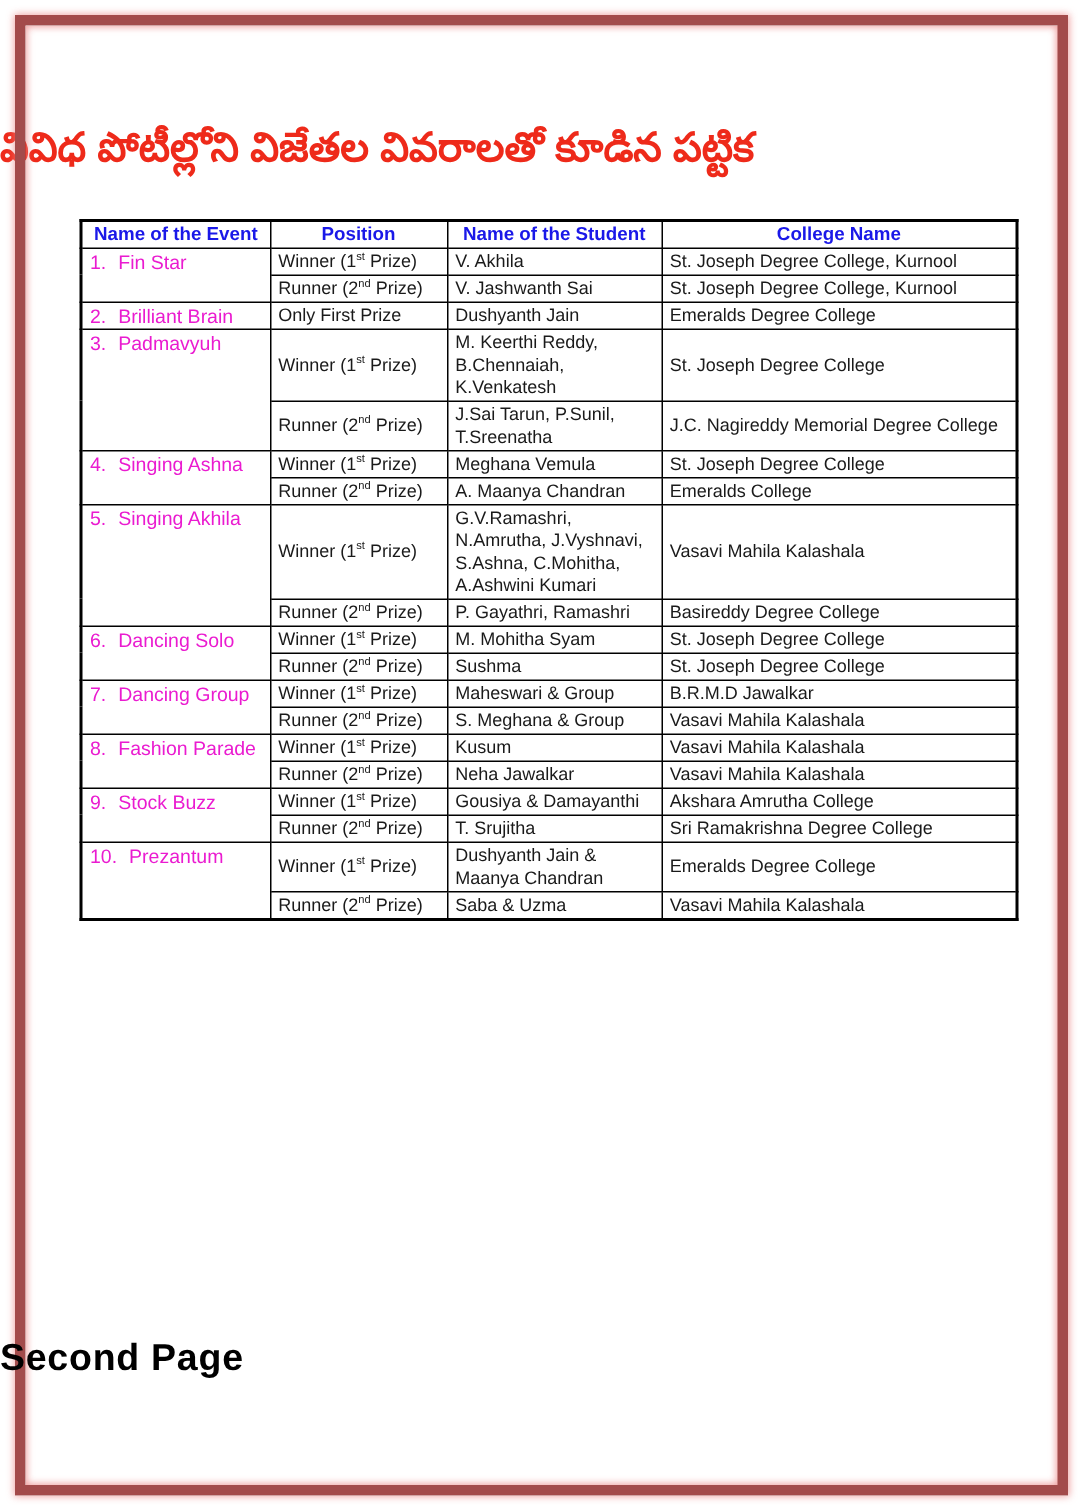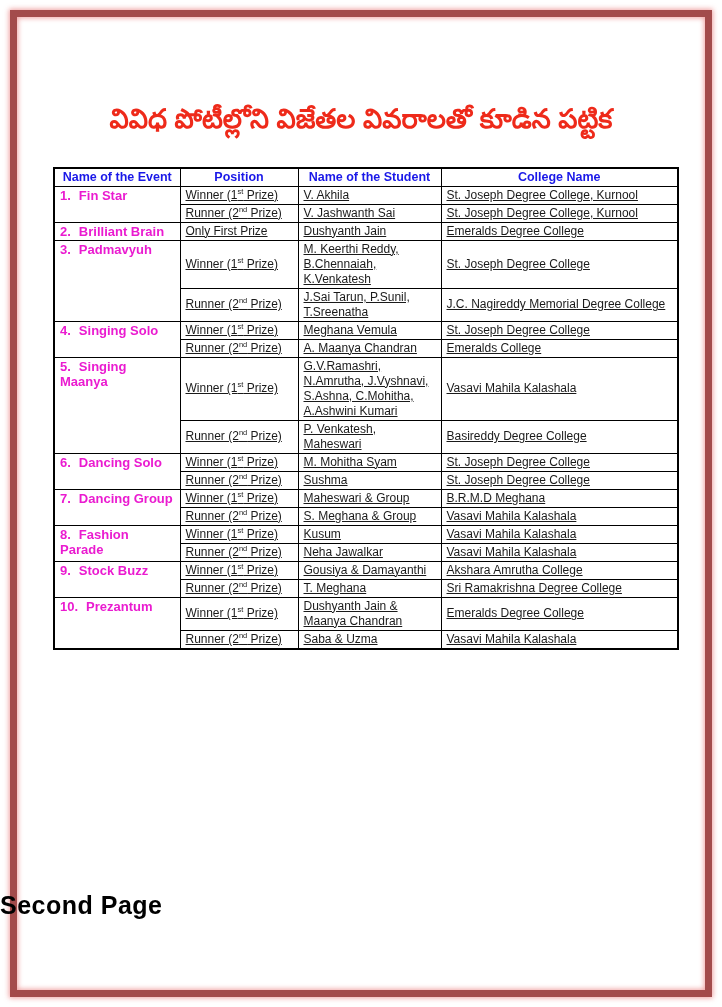--- a/index.html
+++ b/index.html
@@ -20,22 +20,22 @@
   }
   .frame {
     position: absolute;
     left: 10px; top: 10px; right: 10px; bottom: 10px;
     border: 7px solid var(--frame-border);
     box-shadow: 0 0 5px 1px rgba(235,130,130,0.75),
                 inset 0 0 5px 1px rgba(235,130,130,0.75);
     pointer-events: none;
   }
   .title {
-    padding-top: 103px;
-    text-align: center;
+    padding-top: 82px;
+    text-align: left;
     font-size: 27px;
     font-weight: bold;
     color: var(--title-red);
     line-height: 1.25;
   }
   table.results {
     border-collapse: collapse;
     table-layout: fixed;
     width: 624px;
     margin: 30px 0 0 53px;
@@ -51,28 +51,28 @@
   table.results th {
     color: var(--header-blue);
     font-weight: bold;
     font-size: 12.5px;
     text-align: center;
     height: 17px;
   }
   td.c-event {
     vertical-align: top;
     color: var(--event-magenta);
-    font-weight: bold;
+    font-weight: normal;
     font-size: 13px;
     padding-left: 7px;
     padding-top: 2px;
     margin-left: 38px;
   }
   td.c-event .ev-num { margin-right: 8px; }
-  td.c-pos, td.c-stu, td.c-col { vertical-align: middle; text-decoration: underline; }
+  td.c-pos, td.c-stu, td.c-col { vertical-align: middle; }
   td.c-stu { white-space: pre-line; }
   sup { font-size: 0.62em; line-height: 0; }
   .footer {
     position: absolute;
     left: 0; right: 0;
     top: 891px;
     text-align: left;
     font-weight: bold;
     font-size: 25px;
     color: #000000;
@@ -129,63 +129,63 @@
     <td class="c-col">St. Joseph Degree College</td>
   </tr>
   <tr>
     <td class="c-pos"><span>Runner (2</span><sup>nd</sup><span> Prize)</span></td>
     <td class="c-stu">J.Sai Tarun, P.Sunil,
 T.Sreenatha</td>
     <td class="c-col">J.C. Nagireddy Memorial Degree College</td>
   </tr>
 
   <tr>
-    <td class="c-event" rowspan="2"><span class="ev-num">4.</span><span>Singing Solo</span></td>
+    <td class="c-event" rowspan="2"><span class="ev-num">4.</span><span>Singing Ashna</span></td>
     <td class="c-pos"><span>Winner (1</span><sup>st</sup><span> Prize)</span></td>
     <td class="c-stu">Meghana Vemula</td>
     <td class="c-col">St. Joseph Degree College</td>
   </tr>
   <tr>
     <td class="c-pos"><span>Runner (2</span><sup>nd</sup><span> Prize)</span></td>
     <td class="c-stu">A. Maanya Chandran</td>
     <td class="c-col">Emeralds College</td>
   </tr>
 
   <tr>
-    <td class="c-event" rowspan="2"><span class="ev-num">5.</span><span>Singing Maanya</span></td>
+    <td class="c-event" rowspan="2"><span class="ev-num">5.</span><span>Singing Akhila</span></td>
     <td class="c-pos"><span>Winner (1</span><sup>st</sup><span> Prize)</span></td>
     <td class="c-stu">G.V.Ramashri,
 N.Amrutha, J.Vyshnavi,
 S.Ashna, C.Mohitha,
 A.Ashwini Kumari</td>
     <td class="c-col">Vasavi Mahila Kalashala</td>
   </tr>
   <tr>
     <td class="c-pos"><span>Runner (2</span><sup>nd</sup><span> Prize)</span></td>
-    <td class="c-stu">P. Venkatesh, Maheswari</td>
+    <td class="c-stu">P. Gayathri, Ramashri</td>
     <td class="c-col">Basireddy Degree College</td>
   </tr>
 
   <tr>
     <td class="c-event" rowspan="2"><span class="ev-num">6.</span><span>Dancing Solo</span></td>
     <td class="c-pos"><span>Winner (1</span><sup>st</sup><span> Prize)</span></td>
     <td class="c-stu">M. Mohitha Syam</td>
     <td class="c-col">St. Joseph Degree College</td>
   </tr>
   <tr>
     <td class="c-pos"><span>Runner (2</span><sup>nd</sup><span> Prize)</span></td>
     <td class="c-stu">Sushma</td>
     <td class="c-col">St. Joseph Degree College</td>
   </tr>
 
   <tr>
     <td class="c-event" rowspan="2"><span class="ev-num">7.</span><span>Dancing Group</span></td>
     <td class="c-pos"><span>Winner (1</span><sup>st</sup><span> Prize)</span></td>
     <td class="c-stu">Maheswari &amp; Group</td>
-    <td class="c-col">B.R.M.D Meghana</td>
+    <td class="c-col">B.R.M.D Jawalkar</td>
   </tr>
   <tr>
     <td class="c-pos"><span>Runner (2</span><sup>nd</sup><span> Prize)</span></td>
     <td class="c-stu">S. Meghana &amp; Group</td>
     <td class="c-col">Vasavi Mahila Kalashala</td>
   </tr>
 
   <tr>
     <td class="c-event" rowspan="2"><span class="ev-num">8.</span><span>Fashion Parade</span></td>
     <td class="c-pos"><span>Winner (1</span><sup>st</sup><span> Prize)</span></td>
@@ -199,21 +199,21 @@
   </tr>
 
   <tr>
     <td class="c-event" rowspan="2"><span class="ev-num">9.</span><span>Stock Buzz</span></td>
     <td class="c-pos"><span>Winner (1</span><sup>st</sup><span> Prize)</span></td>
     <td class="c-stu">Gousiya &amp; Damayanthi</td>
     <td class="c-col">Akshara Amrutha College</td>
   </tr>
   <tr>
     <td class="c-pos"><span>Runner (2</span><sup>nd</sup><span> Prize)</span></td>
-    <td class="c-stu">T. Meghana</td>
+    <td class="c-stu">T. Srujitha</td>
     <td class="c-col">Sri Ramakrishna Degree College</td>
   </tr>
 
   <tr>
     <td class="c-event" rowspan="2"><span class="ev-num">10.</span><span>Prezantum</span></td>
     <td class="c-pos"><span>Winner (1</span><sup>st</sup><span> Prize)</span></td>
     <td class="c-stu">Dushyanth Jain &amp;
 Maanya Chandran</td>
     <td class="c-col">Emeralds Degree College</td>
   </tr>

